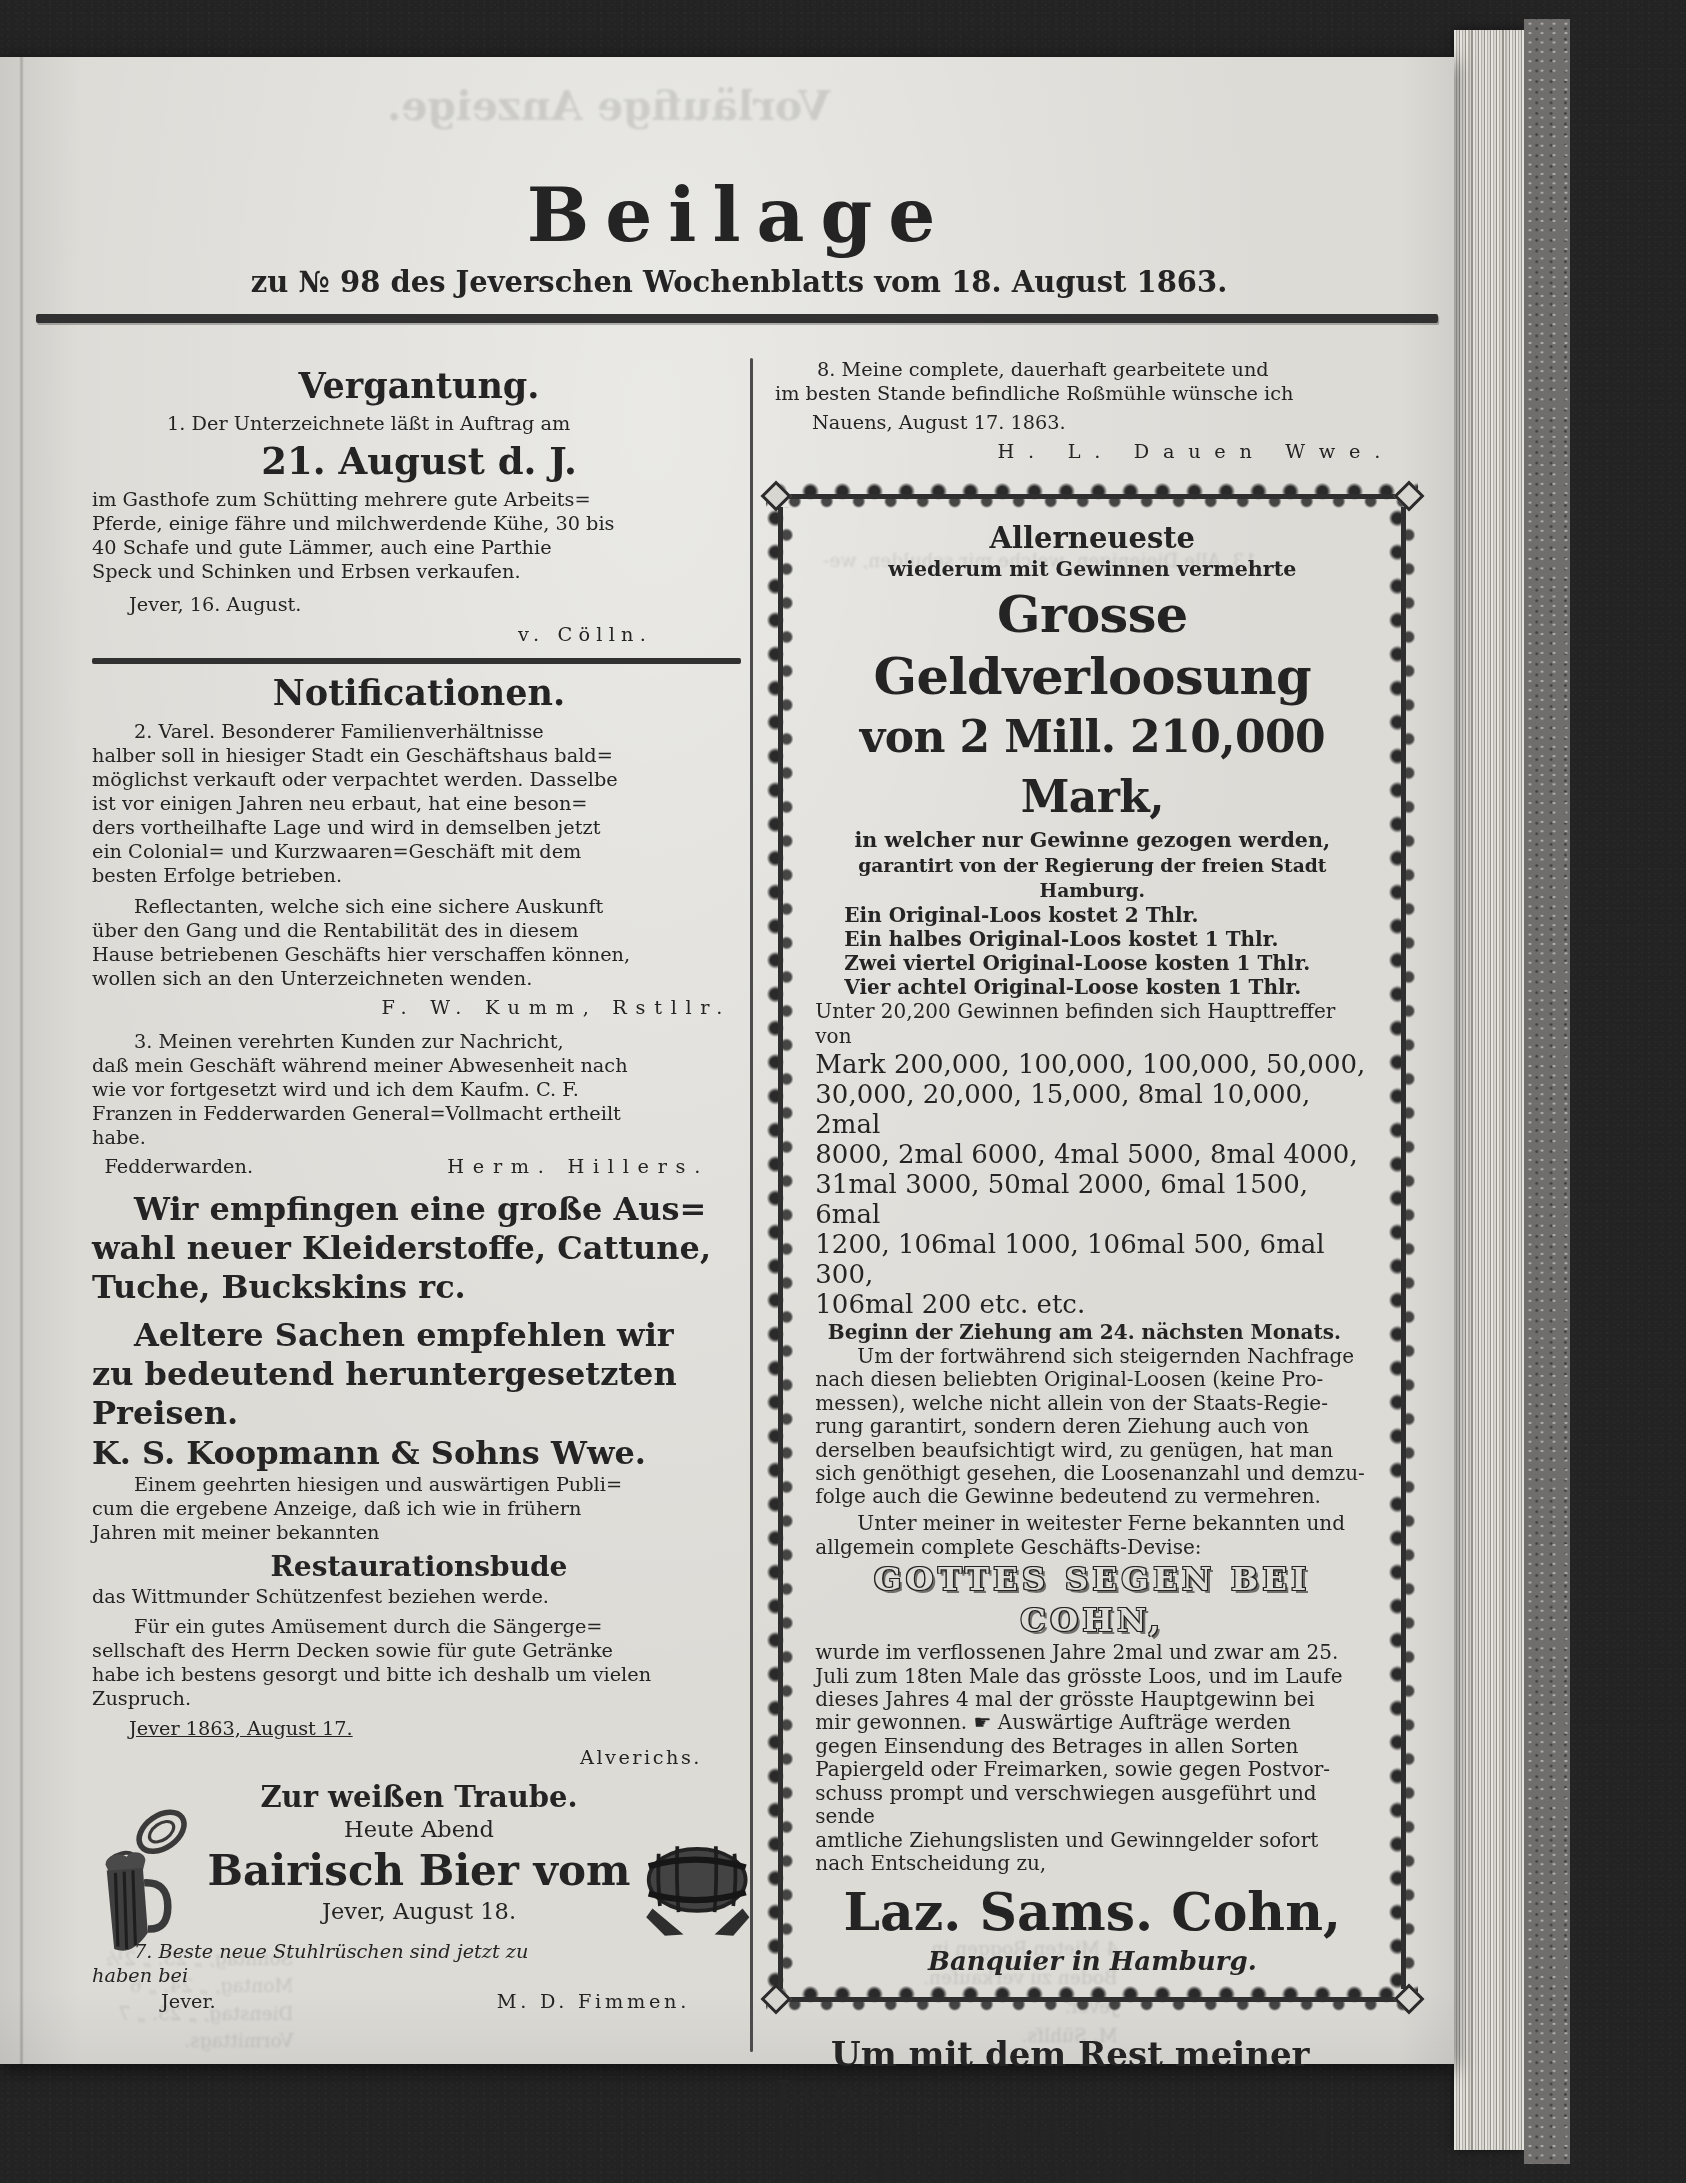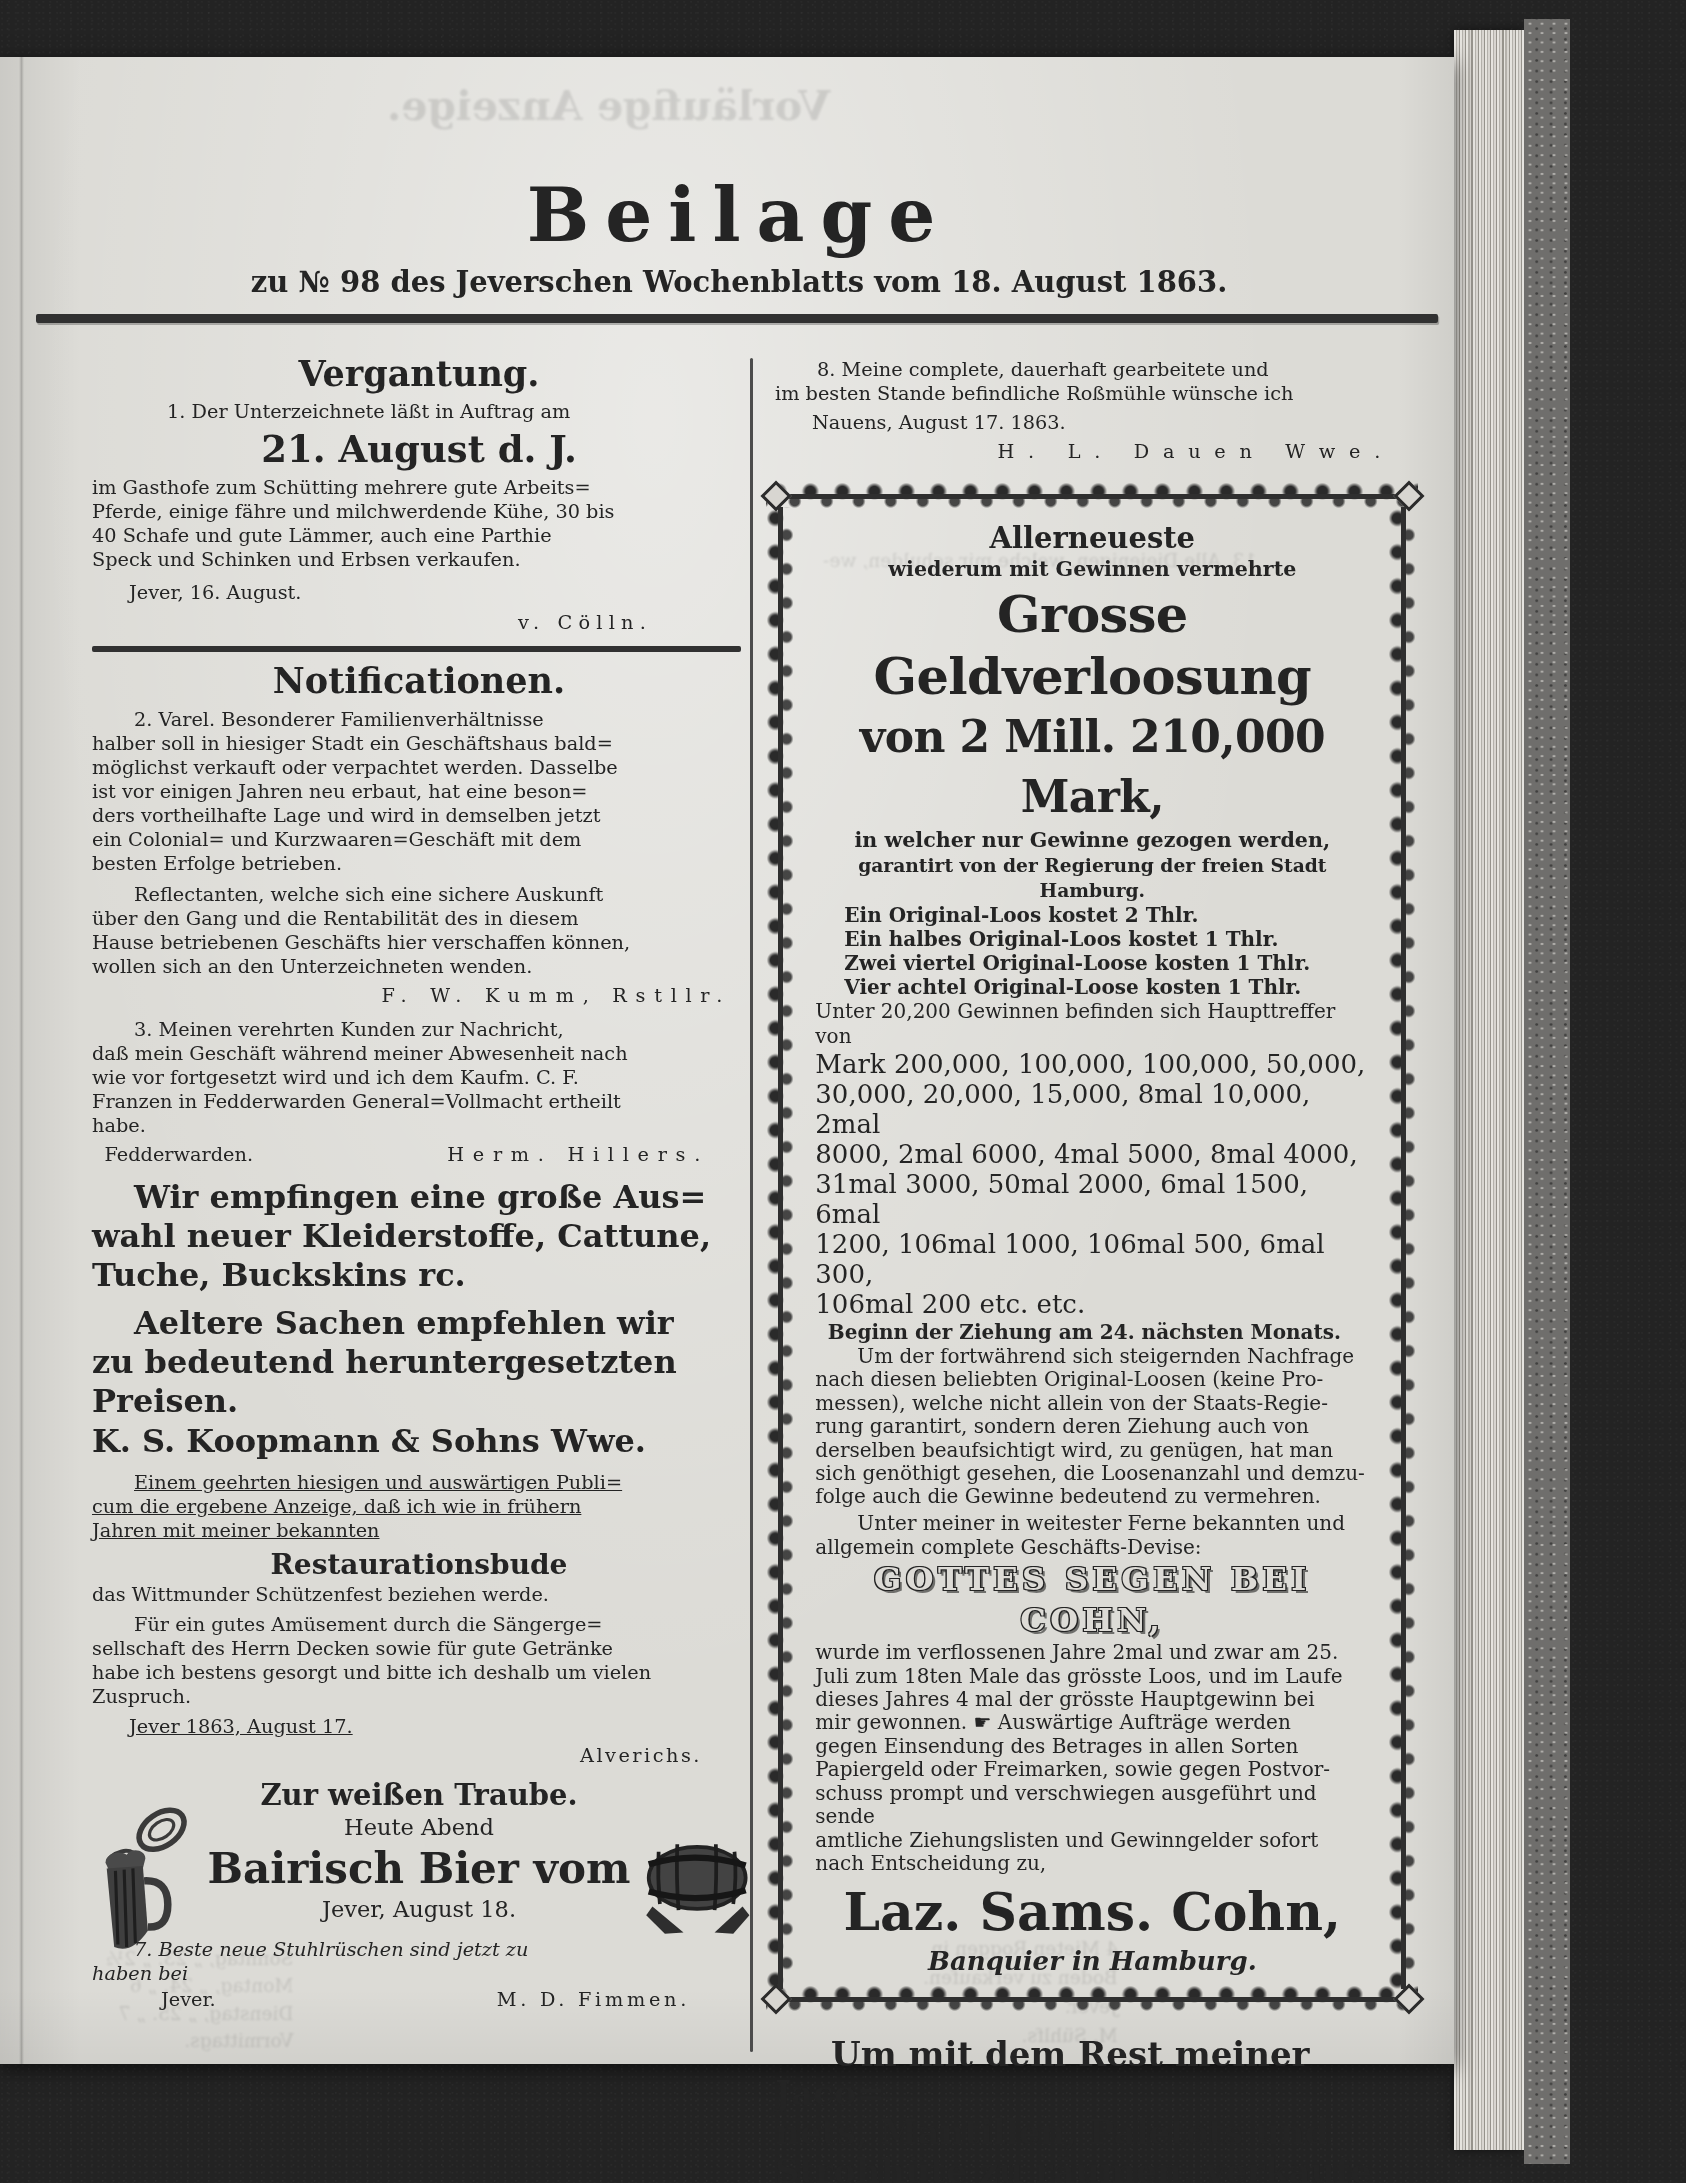--- a/index.html
+++ b/index.html
@@ -36,21 +36,21 @@
   .masthead{position:absolute;left:37px;top:118px;width:1404px;text-align:center;}
   .mast-title{font-size:74px;line-height:80px;font-weight:bold;letter-spacing:16px;}
   .mast-sub{font-size:29px;line-height:36px;font-weight:bold;margin-top:8.7px;}
   .rule{background:#313131;border-radius:1.9px;}
   .rule-masthead{position:absolute;left:36px;top:257px;width:1402px;height:8.7px;
       box-shadow:1.2px 1.9px 0 rgba(0,0,0,.25);}
   .divider{position:absolute;left:750px;top:301px;width:3.1px;height:1694px;background:#4c4c4c;border-radius:1.9px;}
 
   
   .col{position:absolute;}
-  .col-left{left:92px;top:292px;width:654px;}
+  .col-left{left:92px;top:304px;width:654px;}
   .col-right{left:775px;top:301px;width:656px;}
   .bl{font-size:19.3px;line-height:24px;}
   .right{text-align:right;}
   .indent-first > div:first-child{text-indent:42px;}
   .place{text-indent:37px;}
   .h1{font-size:35px;line-height:41px;font-weight:bold;text-align:center;margin:3.7px 0 6.2px;}
   .h-date{font-size:37px;line-height:46px;font-weight:bold;text-align:center;margin:2.5px 0 3.7px;}
   .rule-left{width:649px;height:5.6px;margin:11.2px 0 8.7px;}
   .row-between{display:flex;justify-content:space-between;}
   .ls14{letter-spacing:8.7px;}
@@ -204,21 +204,21 @@
             <div>Tuche, Buckskins rc.</div>
           </div>
         <div class="big-ad indent-first" style="margin-top:8.7px;">
             <div>Aeltere Sachen empfehlen wir</div>
             <div>zu bedeutend heruntergesetzten Preisen.</div>
           </div>
         <div class="big-sig">K. S. Koopmann &amp; Sohns Wwe.</div>
       </div>
 
       <div>
-        <div class="bl indent-first" style="margin-top:10px;text-decoration:underline;">
+        <div class="bl indent-first" style="">
             <div>Einem geehrten hiesigen und auswärtigen Publi=</div>
             <div>cum die ergebene Anzeige, daß ich wie in frühern</div>
             <div>Jahren mit meiner bekannten</div>
           </div>
         <div class="h-rest">Restaurationsbude</div>
         <div class="bl">das Wittmunder Schützenfest beziehen werde.</div>
         <div class="bl indent-first" style="margin-top:6.2px;">
             <div>Für ein gutes Amüsement durch die Sängerge=</div>
             <div>sellschaft des Herrn Decken sowie für gute Getränke</div>
             <div>habe ich bestens gesorgt und bitte ich deshalb um vielen</div>

